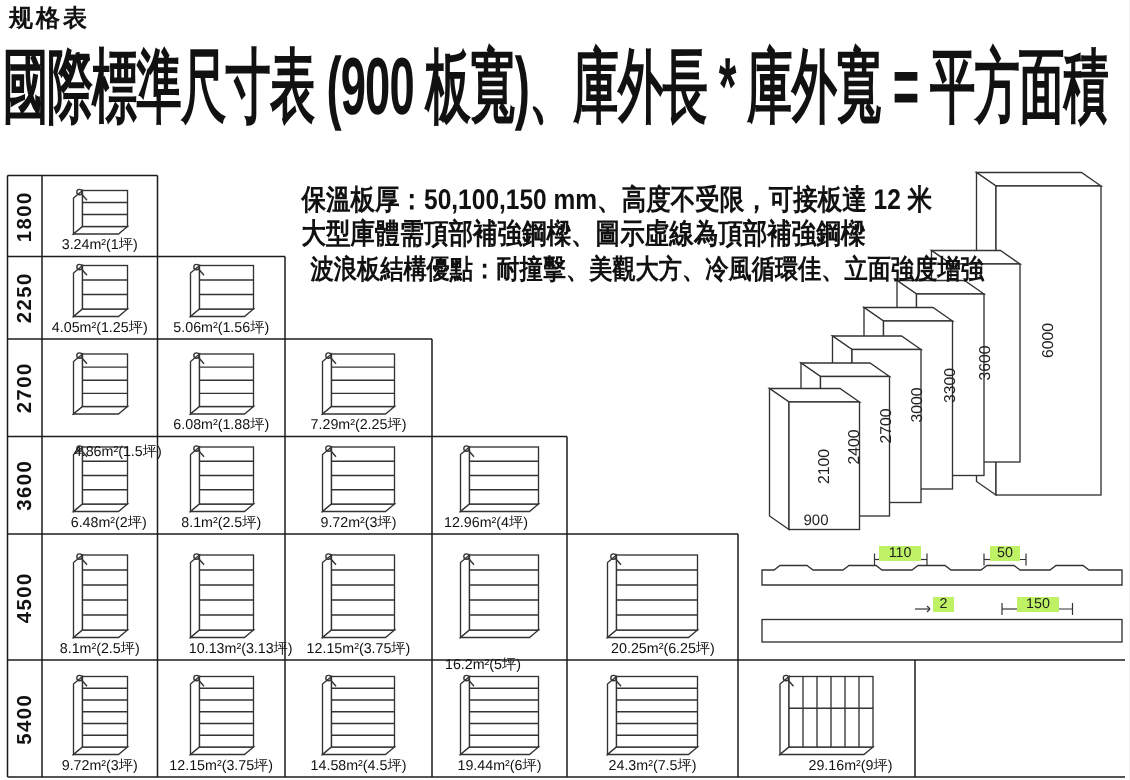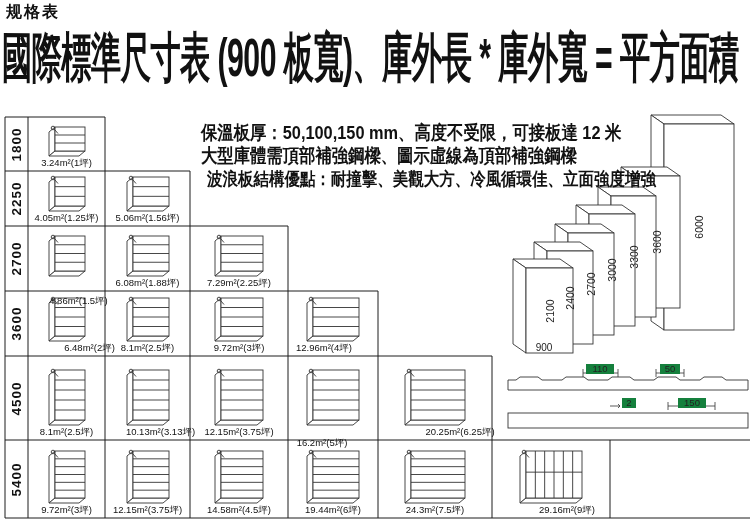--- a/index.html
+++ b/index.html
@@ -11,21 +11,21 @@
               transform:scaleX(0.56);transform-origin:0 0;letter-spacing:-1px;}
   .note{font-weight:700;white-space:nowrap;transform:scaleX(0.86);transform-origin:0 0;}
   #note1{left:201px;top:120px;font-size:19px;}
   #note2{left:201px;top:143px;font-size:19px;}
   #note3{left:207px;top:167px;font-size:18px;}
   .row-label{display:flex;align-items:center;justify-content:center;}
   .row-label span{transform:rotate(-90deg);font-size:13.5px;font-weight:600;letter-spacing:1px;white-space:nowrap;}
   .cell-label{font-size:9.5px;text-align:center;white-space:nowrap;color:#111;}
   .vlabel{display:flex;align-items:center;justify-content:center;}
   .vlabel span{transform:rotate(-90deg);font-size:10.5px;white-space:nowrap;color:#222;}
-  .dim{font-size:9.5px;color:#222;text-align:center;background:#15803d;line-height:10px;}
+  .dim{font-size:9.5px;color:#222;text-align:center;background:#bef264;line-height:10px;}
   #panel-width-label{font-size:10px;color:#222;text-align:center;}
   #unit-note{left:616px;top:483px;font-size:15px;font-weight:700;letter-spacing:1px;white-space:nowrap;}
   svg{position:absolute;left:0;top:0;}
 </style>
 </head>
 <body>
 
 <div id="root">
   <svg id="draw-layer" width="753" height="520" viewBox="0 0 753 520">
       <line x1="5" y1="117" x2="105" y2="117" stroke="#1c1c1c" stroke-width="1"></line>
@@ -285,32 +285,32 @@
       <div class="cell-label abs" style="left: 105px; top: 212px; width: 85px;">5.06m²(1.56坪)</div>
       <div class="row-label abs" style="left: 5px; top: 226px; width: 23px; height: 65px;">
         <span>2700</span>
       </div>
       <div class="cell-label abs" style="left: 40px; top: 277px; width: 77px; margin-top: 18px;">4.86m²(1.5坪)</div>
       <div class="cell-label abs" style="left: 105px; top: 277px; width: 85px;">6.08m²(1.88坪)</div>
       <div class="cell-label abs" style="left: 190px; top: 277px; width: 98px;">7.29m²(2.25坪)</div>
       <div class="row-label abs" style="left: 5px; top: 291px; width: 23px; height: 65px;">
         <span>3600</span>
       </div>
-      <div class="cell-label abs" style="left: 28px; top: 342px; width: 89px; padding-left: 17px;">6.48m²(2坪)</div>
+      <div class="cell-label abs" style="left: 28px; top: 342px; width: 89px;">6.48m²(2坪)</div>
       <div class="cell-label abs" style="left: 105px; top: 342px; width: 85px;">8.1m²(2.5坪)</div>
       <div class="cell-label abs" style="left: 190px; top: 342px; width: 98px;">9.72m²(3坪)</div>
       <div class="cell-label abs" style="left: 288px; top: 342px; width: 72px;">12.96m²(4坪)</div>
       <div class="row-label abs" style="left: 5px; top: 356px; width: 23px; height: 84px;">
         <span>4500</span>
       </div>
       <div class="cell-label abs" style="left: 28px; top: 426px; width: 77px;">8.1m²(2.5坪)</div>
       <div class="cell-label abs" style="left: 105px; top: 426px; width: 85px; padding-left: 13px;">10.13m²(3.13坪)</div>
       <div class="cell-label abs" style="left: 190px; top: 426px; width: 98px;">12.15m²(3.75坪)</div>
       <div class="cell-label abs" style="left: 288px; top: 437px; width: 68px;">16.2m²(5坪)</div>
-      <div class="cell-label abs" style="left: 378px; top: 426px; width: 128px; margin-left: 18px;">20.25m²(6.25坪)</div>
+      <div class="cell-label abs" style="left: 378px; top: 426px; width: 128px;">20.25m²(6.25坪)</div>
       <div class="row-label abs" style="left: 5px; top: 440px; width: 23px; height: 78px;">
         <span>5400</span>
       </div>
       <div class="cell-label abs" style="left: 28px; top: 504px; width: 77px;">9.72m²(3坪)</div>
       <div class="cell-label abs" style="left: 105px; top: 504px; width: 85px;">12.15m²(3.75坪)</div>
       <div class="cell-label abs" style="left: 190px; top: 504px; width: 98px;">14.58m²(4.5坪)</div>
       <div class="cell-label abs" style="left: 288px; top: 504px; width: 90px;">19.44m²(6坪)</div>
       <div class="cell-label abs" style="left: 378px; top: 504px; width: 114px;">24.3m²(7.5坪)</div>
       <div class="cell-label abs" style="left: 492px; top: 504px; width: 118px; margin-left: 16px;">29.16m²(9坪)</div>
     </div>

